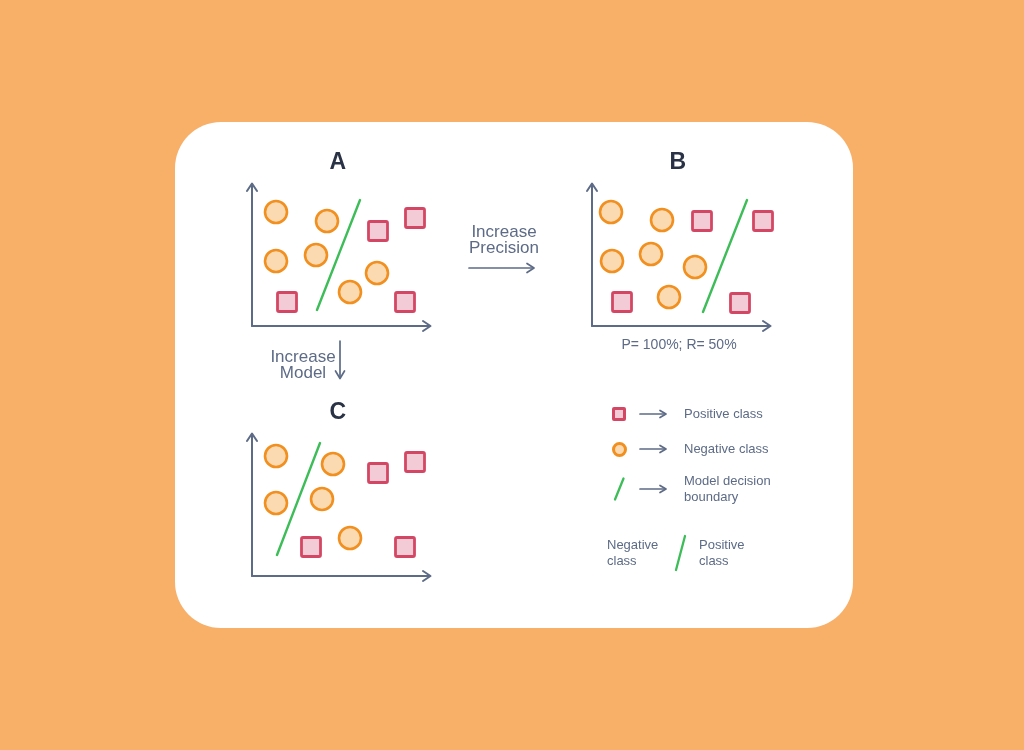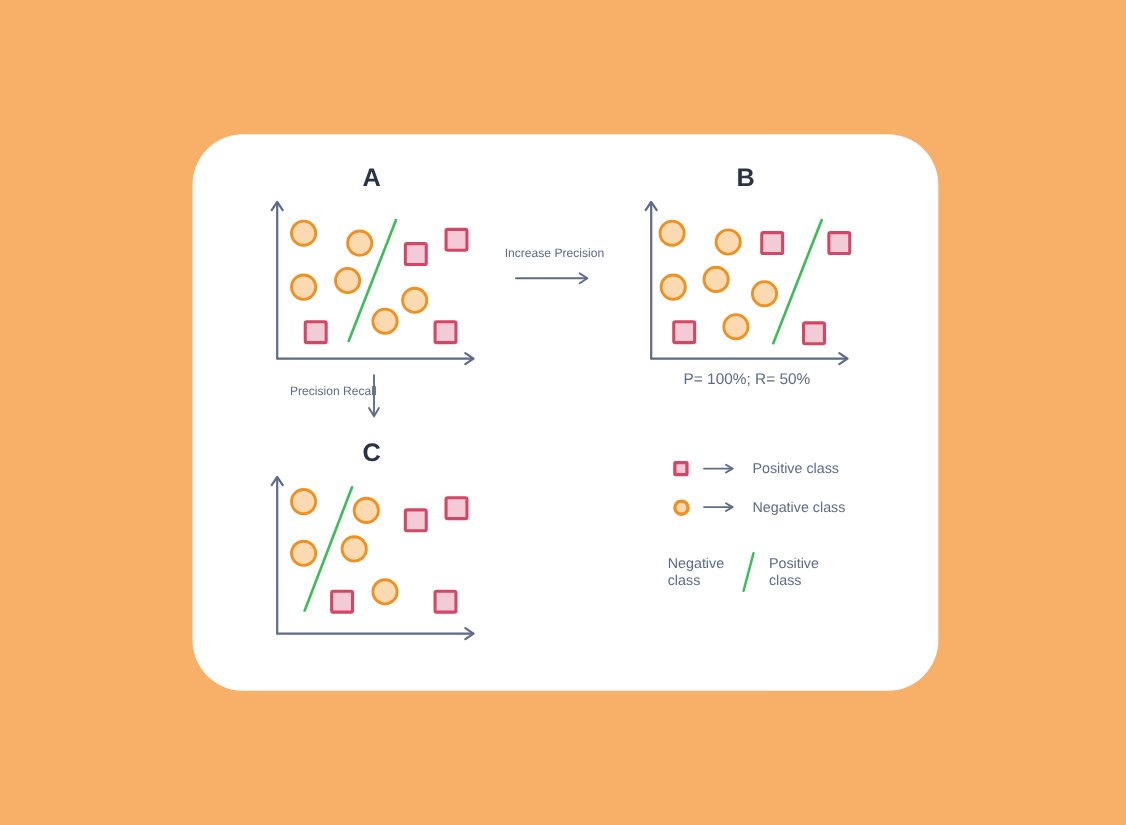--- a/index.html
+++ b/index.html
@@ -33,31 +33,31 @@
     width: 192px; margin-top: 4px;
     text-align: center;
     font-size: 14px; font-weight: 400;
     color: var(--label-text, #5D6B86);
   }
   
   .flow { position: absolute; }
   .flow-precision { left: 279px; top: 102px; width: 100px; text-align: center; }
   .flow-recall-text { left: 86px; top: 227px; width: 84px; text-align: center; }
   .flow-label {
-    font-size: 11px; line-height: 15.5px; font-weight: 500;
+    font-size: 17px; line-height: 15.5px; font-weight: 500;
     color: var(--label-text, #5D6B86);
   }
   .flow-precision svg { display: block; margin: 7px auto 0 auto; }
   .flow-recall-arrow { left: 157px; top: 217px; }
   .thin-stroke {
     stroke: var(--axis, #5D6B86); fill: none;
     stroke-width: 1.7; stroke-linecap: round; stroke-linejoin: round;
   }
   
-  .legend { position: absolute; left: 432px; top: 293px; width: 200px; }
+  .legend { position: absolute; left: 432px; top: 281px; width: 200px; }
   .legend-row { display: flex; align-items: center; height: 22px; margin-bottom: 13px; }
   .legend-row.tall { height: 32px; margin-top: 7px; }
   .marker-cell { width: 24px; display: flex; justify-content: center; align-items: center; }
   .marker-square {
     width: 14px; height: 14px; border-radius: 2px;
     background: var(--square-fill, #F2CBD7);
     border: 3px solid var(--square-stroke, #D44764);
   }
   .marker-circle {
     width: 15px; height: 15px; border-radius: 50%;
@@ -133,21 +133,21 @@
         <circle cx="86" cy="121" r="11" fill="#FBDAB2" stroke="#F18F1F" stroke-width="2.6"></circle>
         <rect x="109.5" y="35.5" width="19" height="19" rx="1.5" fill="#F2CBD7" stroke="#D44764" stroke-width="2.8"></rect>
         <rect x="170.5" y="35.5" width="19" height="19" rx="1.5" fill="#F2CBD7" stroke="#D44764" stroke-width="2.8"></rect>
         <rect x="29.5" y="116.5" width="19" height="19" rx="1.5" fill="#F2CBD7" stroke="#D44764" stroke-width="2.8"></rect>
         <rect x="147.5" y="117.5" width="19" height="19" rx="1.5" fill="#F2CBD7" stroke="#D44764" stroke-width="2.8"></rect>
       </svg>
     <div class="panel-label">P= 100%; R= 50%</div>
   </section>
 
   <div class="flow flow-recall-text">
-    <div class="flow-label">Precision Recall</div>
+    <div class="flow-label">Increase Model</div>
   </div>
   <svg class="flow flow-recall-arrow" width="16" height="46" viewBox="0 0 16 46">
     <line class="thin-stroke" x1="8" y1="2" x2="8" y2="38"></line>
     <polyline class="thin-stroke" points="3.5,32 8,39.5 12.5,32"></polyline>
   </svg>
 
   <section class="panel panel-c">
     <div class="panel-title">C</div>
     <svg class="plot" width="196" height="156" viewBox="0 0 196 156">
         <line x1="9" y1="150" x2="9" y2="9" stroke="#5D6B86" stroke-width="2" stroke-linecap="round"></line>
@@ -181,20 +181,32 @@
     <div class="legend-row">
       <span class="marker-cell">
           <span class="marker-circle"></span>
         </span>
       <svg class="legend-arrow" width="32" height="10" viewBox="0 0 32 10">
         <line class="thin-stroke" x1="1" y1="5" x2="26" y2="5"></line>
         <polyline class="thin-stroke" points="21,1.5 27,5 21,8.5"></polyline>
       </svg>
       <span class="legend-label">Negative class</span>
     </div>
+    <div class="legend-row tall">
+      <span class="marker-cell">
+        <svg width="16" height="26" viewBox="0 0 16 26">
+          <line class="green-stroke" x1="12.5" y1="2.5" x2="4" y2="23.5"></line>
+        </svg>
+      </span>
+      <svg class="legend-arrow" width="32" height="10" viewBox="0 0 32 10">
+        <line class="thin-stroke" x1="1" y1="5" x2="26" y2="5"></line>
+        <polyline class="thin-stroke" points="21,1.5 27,5 21,8.5"></polyline>
+      </svg>
+      <span class="legend-label">Model decision boundary</span>
+    </div>
     <div class="legend-regions">
       <span class="region-label">Negative class</span>
       <svg class="region-slash" width="18" height="40" viewBox="0 0 18 40">
         <line class="green-stroke" x1="14" y1="3" x2="5" y2="37"></line>
       </svg>
       <span class="region-label">Positive class</span>
     </div>
   </div>
 
 </div>

